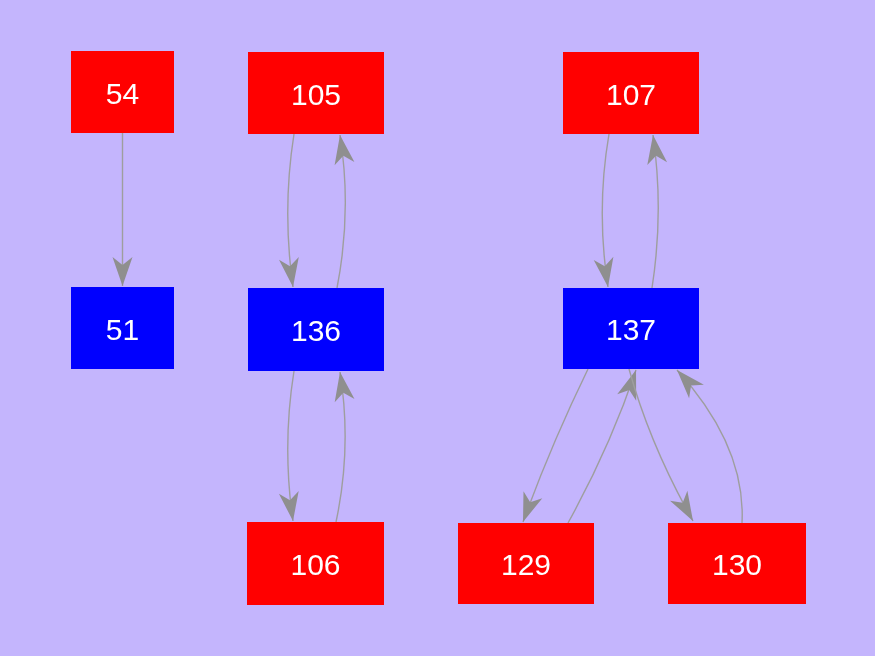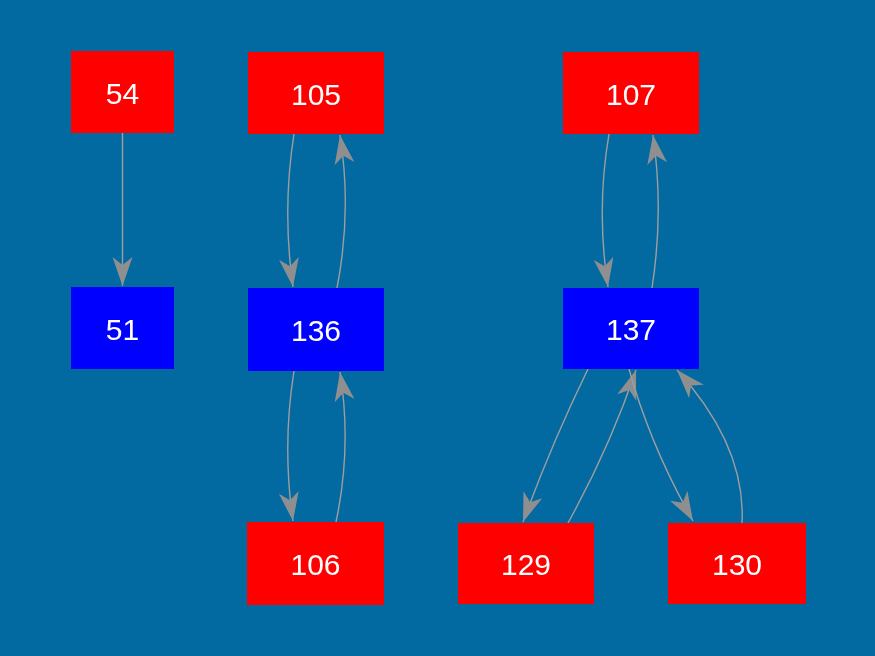--- a/index.html
+++ b/index.html
@@ -5,21 +5,21 @@
   html, body {
     margin: 0;
     padding: 0;
     background: #ffffff;
     font-family: "Liberation Sans", sans-serif;
   }
   .stage {
     position: relative;
     width: 875px;
     height: 656px;
-    background: #0369a1;
+    background: #c4b5fd;
     overflow: hidden;
   }
   svg { display: block; }
   .node-label {
     font-family: "Liberation Sans", sans-serif;
     font-size: 30px;
     fill: #ffffff;
   }
 </style>
 </head>

